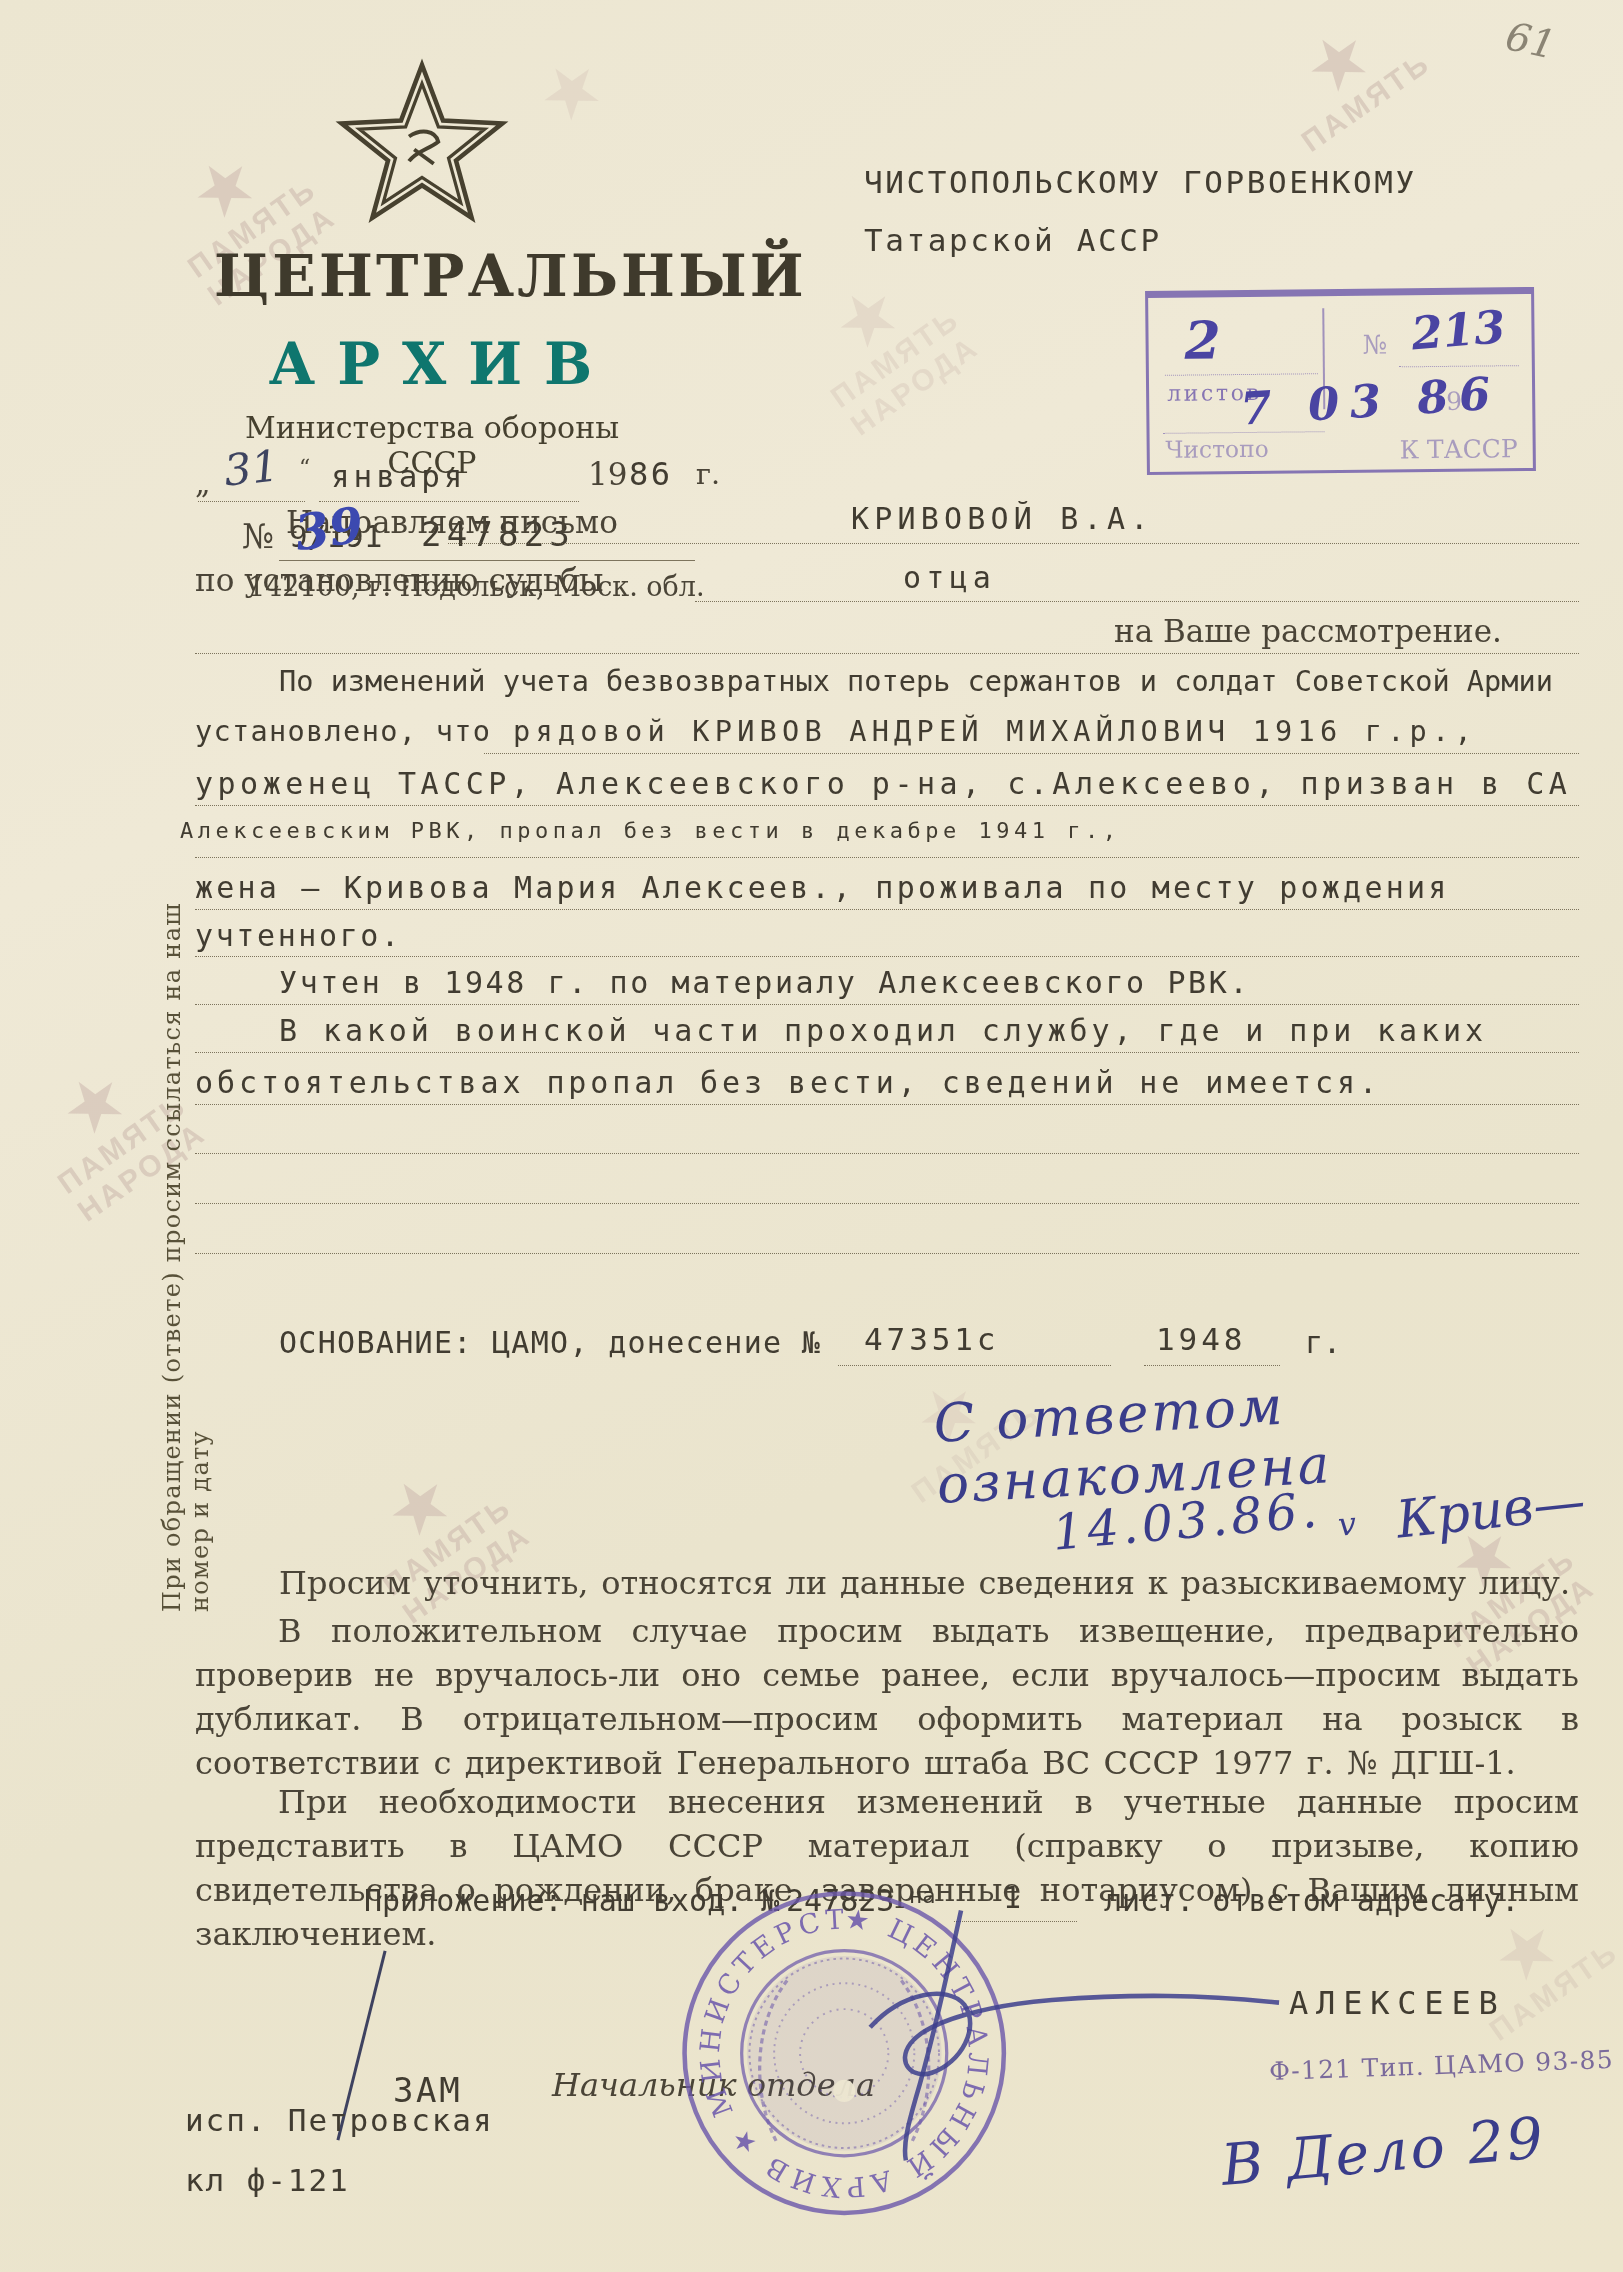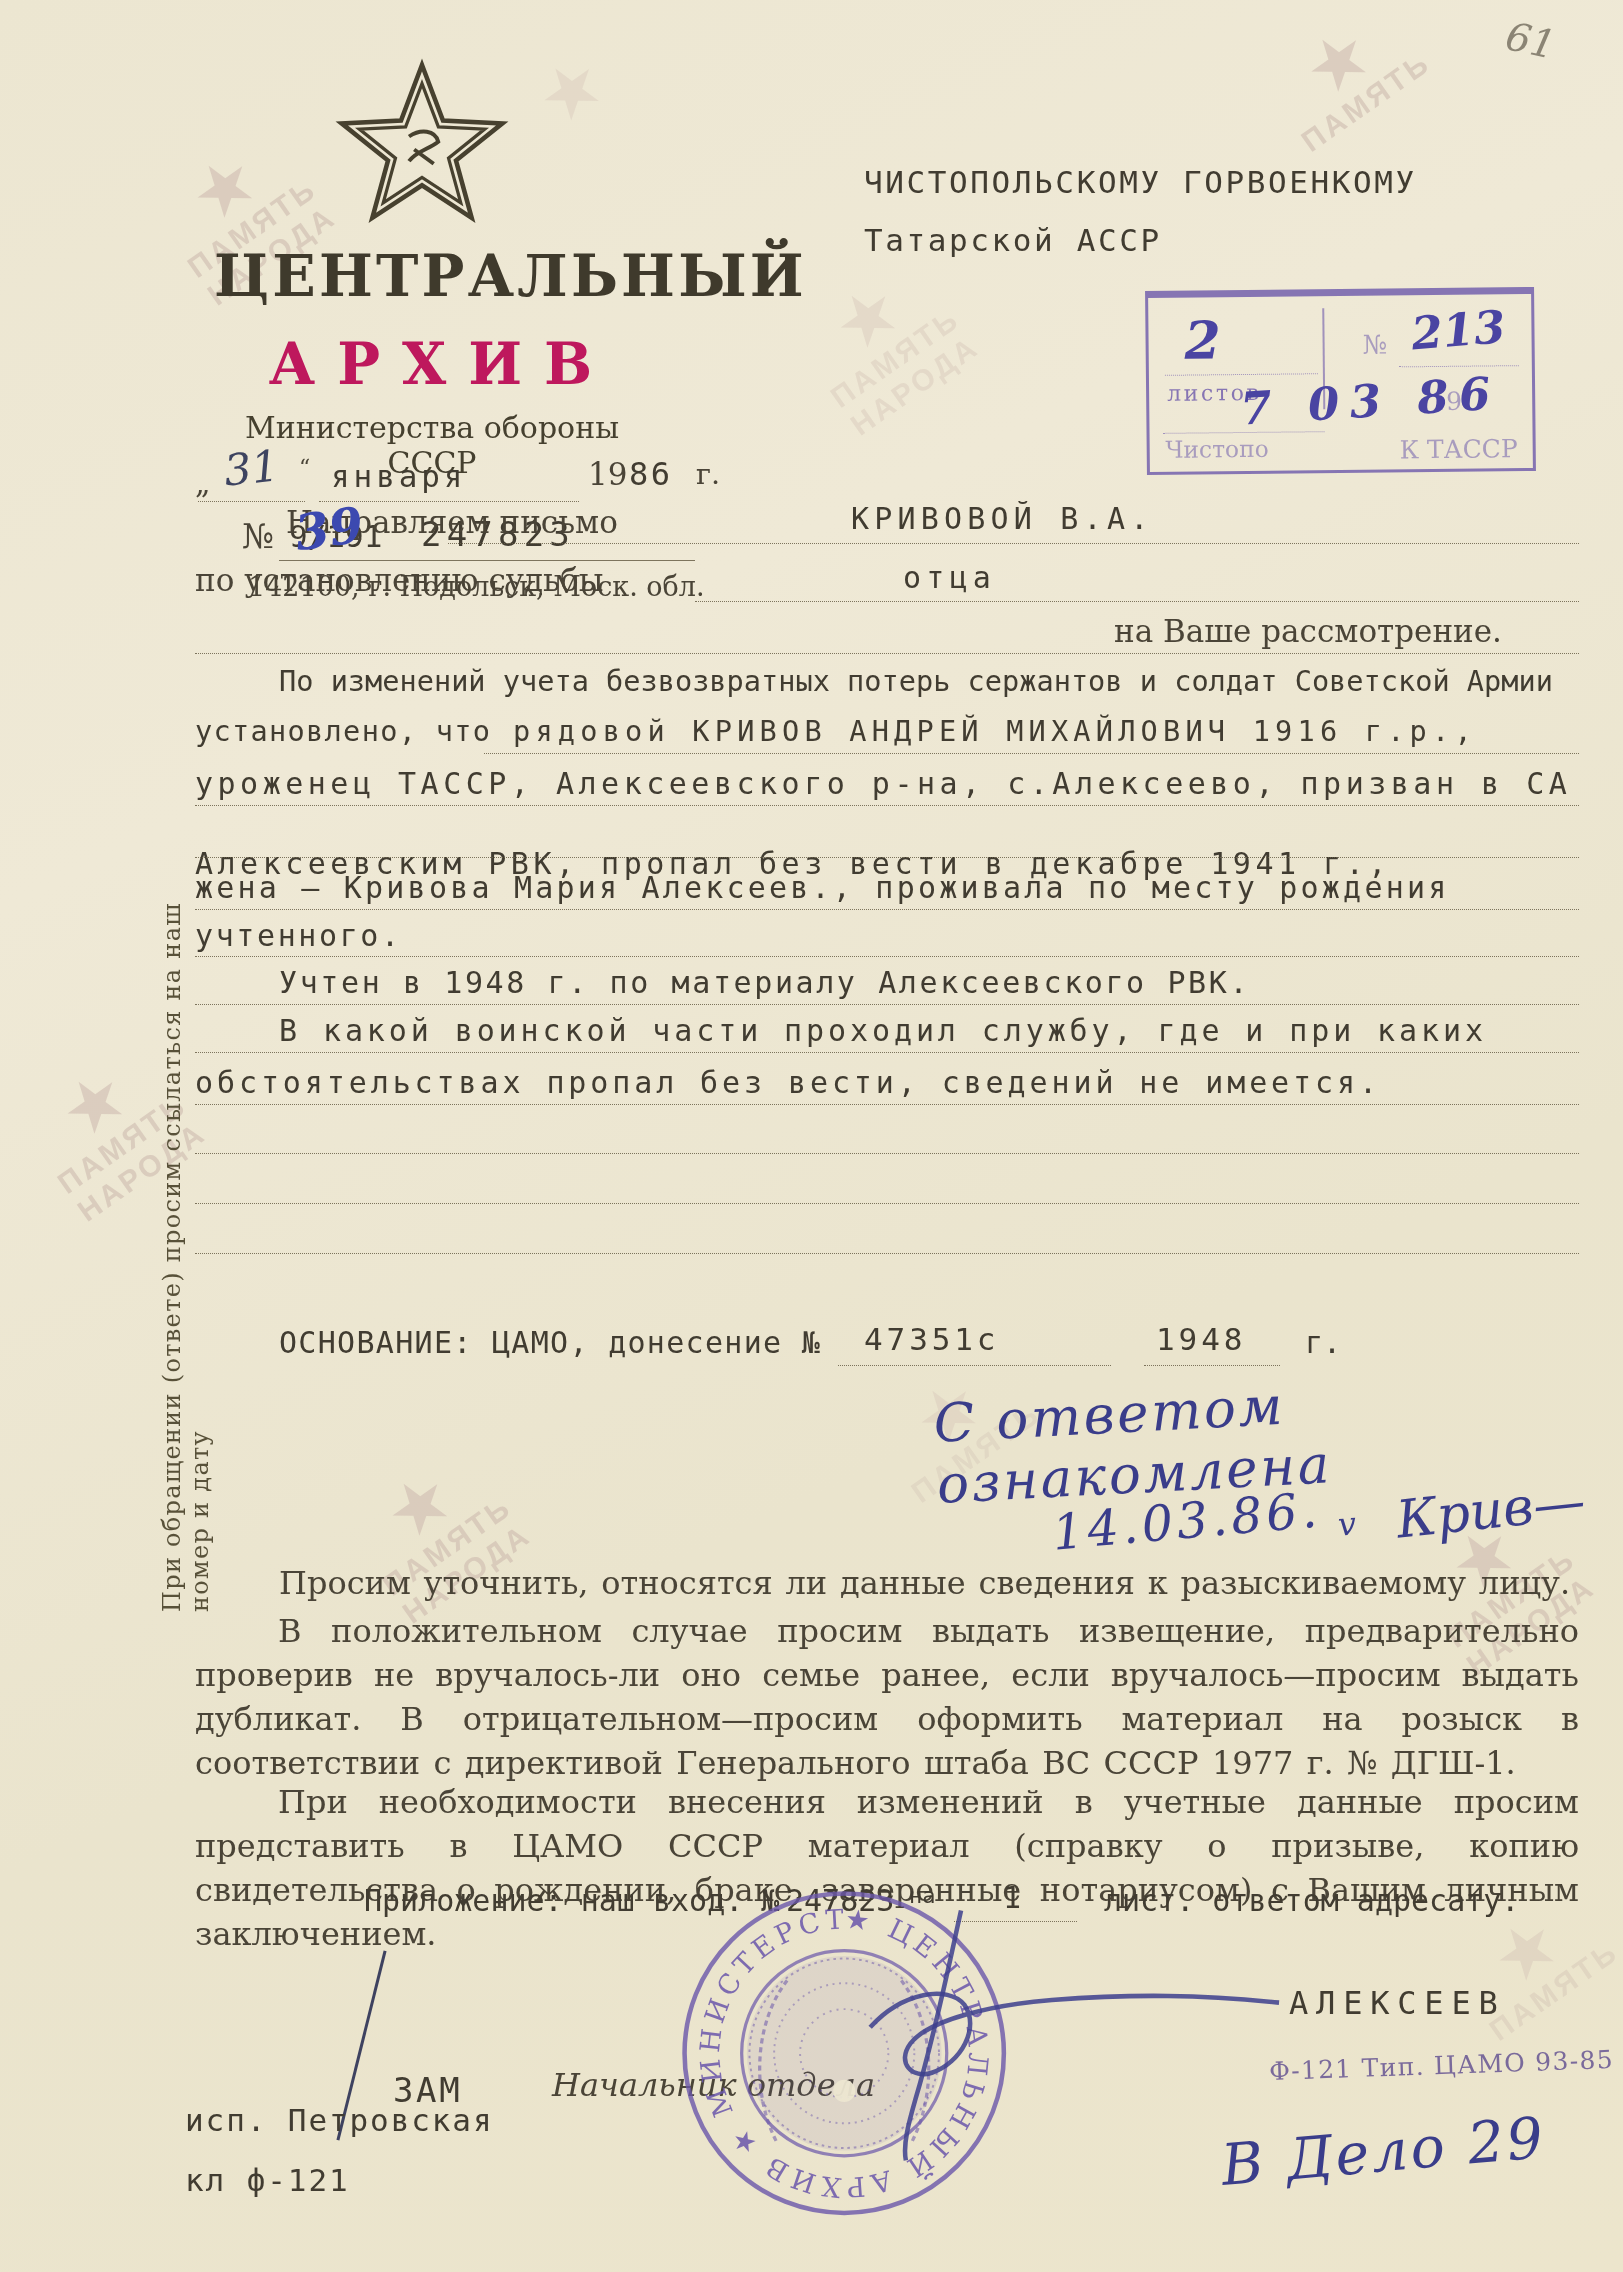--- a/index.html
+++ b/index.html
@@ -76,21 +76,21 @@
 
 <span class="abs hw pencil" style="left:1506px;top:18px;font-size:39px;transform:rotate(12deg);">61</span>
 
 <svg width="182" height="195" style="left:331px;top:52px;z-index:1;" viewBox="0 0 280 300">
   <polygon points="140,20 172.3,105.5 263.6,109.8 192.3,167 216.4,255.2 140,205 63.6,255.2 87.7,167 16.4,109.8 107.7,105.5" fill="none" stroke="#47412f" stroke-width="7"></polygon>
   <polygon points="140,48.6 165.2,115.3 236.4,118.6 180.8,163.3 199.6,232.1 140,192.9 80.4,232.1 99.2,163.3 43.6,118.6 114.8,115.3" fill="none" stroke="#47412f" stroke-width="5"></polygon>
   <path d="M120,130 C138,118 160,120 165,138 C150,150 132,152 120,168 M128,150 L158,172" fill="none" stroke="#47412f" stroke-width="6"></path>
 </svg>
 
 <div class="abs print" style="left:214px;top:242px;width:455px;text-align:right;font-size:57px;font-weight:bold;letter-spacing:3.2px;color:#3f3a2c;">ЦЕНТРАЛЬНЫЙ</div>
-<div class="abs print" style="left:214px;top:330px;width:455px;text-align:center;font-size:57px;font-weight:bold;letter-spacing:22px;color:#be185d;">АРХИВ</div>
+<div class="abs print" style="left:214px;top:330px;width:455px;text-align:center;font-size:57px;font-weight:bold;letter-spacing:22px;color:#0f766e;">АРХИВ</div>
 <div class="abs print" style="left:208px;top:410px;width:448px;text-align:center;font-size:30px;color:#45402f;">Министерства обороны СССР</div>
 
 <span class="abs print" style="left:195px;top:465px;font-size:30px;">„</span>
 <span class="abs hw" style="left:224px;top:443px;font-size:43px;color:#3d4360;transform:rotate(-6deg);">31</span>
 <span class="abs print" style="left:299px;top:455px;font-size:22px;">“</span>
 <span class="abs mono" style="left:331px;top:458px;font-size:31px;letter-spacing:3.9px;">января</span>
 <div class="rule" style="left:198px;top:501px;width:107px;"></div>
 <div class="rule" style="left:319px;top:501px;width:260px;"></div>
 <span class="abs print" style="left:588px;top:456px;font-size:31px;">19</span>
 <span class="abs mono" style="left:629px;top:455px;font-size:32px;letter-spacing:2.6px;">86</span>
@@ -136,21 +136,21 @@
 
 <span class="abs mono" style="left:279px;top:664px;font-size:28.6px;">По изменений учета безвозвратных потерь сержантов и солдат Советской Армии</span>
 
 <span class="abs mono" style="left:195px;top:714px;font-size:28.6px;letter-spacing:1.3px;">установлено, что</span>
 <span class="abs mono" style="left:513px;top:714px;font-size:28.6px;letter-spacing:5.2px;">рядовой КРИВОВ АНДРЕЙ МИХАЙЛОВИЧ 1916 г.р.,</span>
 <div class="rule" style="left:484px;top:753px;width:1095px;"></div>
 
 <span class="abs mono" style="left:195px;top:766px;font-size:30px;letter-spacing:4.5px;">уроженец ТАССР, Алексеевского р-на, с.Алексеево, призван в СА</span>
 <div class="rule" style="left:195px;top:805px;width:1384px;"></div>
 
-<span class="abs mono" style="left:195px;top:818px;font-size:30px;letter-spacing:4.5px;margin-top:28px;">Алексеевским РВК, пропал без вести в декабре 1941 г.,</span>
+<span class="abs mono" style="left:180px;top:818px;font-size:22px;letter-spacing:4.5px;">Алексеевским РВК, пропал без вести в декабре 1941 г.,</span>
 <div class="rule" style="left:195px;top:857px;width:1384px;"></div>
 
 <span class="abs mono" style="left:195px;top:870px;font-size:30px;letter-spacing:3.2px;">жена – Кривова Мария Алексеев., проживала по месту рождения</span>
 <div class="rule" style="left:195px;top:909px;width:1384px;"></div>
 
 <span class="abs mono" style="left:195px;top:918px;font-size:30px;letter-spacing:2.6px;">учтенного.</span>
 <div class="rule" style="left:195px;top:956px;width:1384px;"></div>
 
 <span class="abs mono" style="left:279px;top:965px;font-size:30px;letter-spacing:2.6px;">Учтен в 1948 г. по материалу Алексеевского РВК.</span>
 <div class="rule" style="left:195px;top:1004px;width:1384px;"></div>

